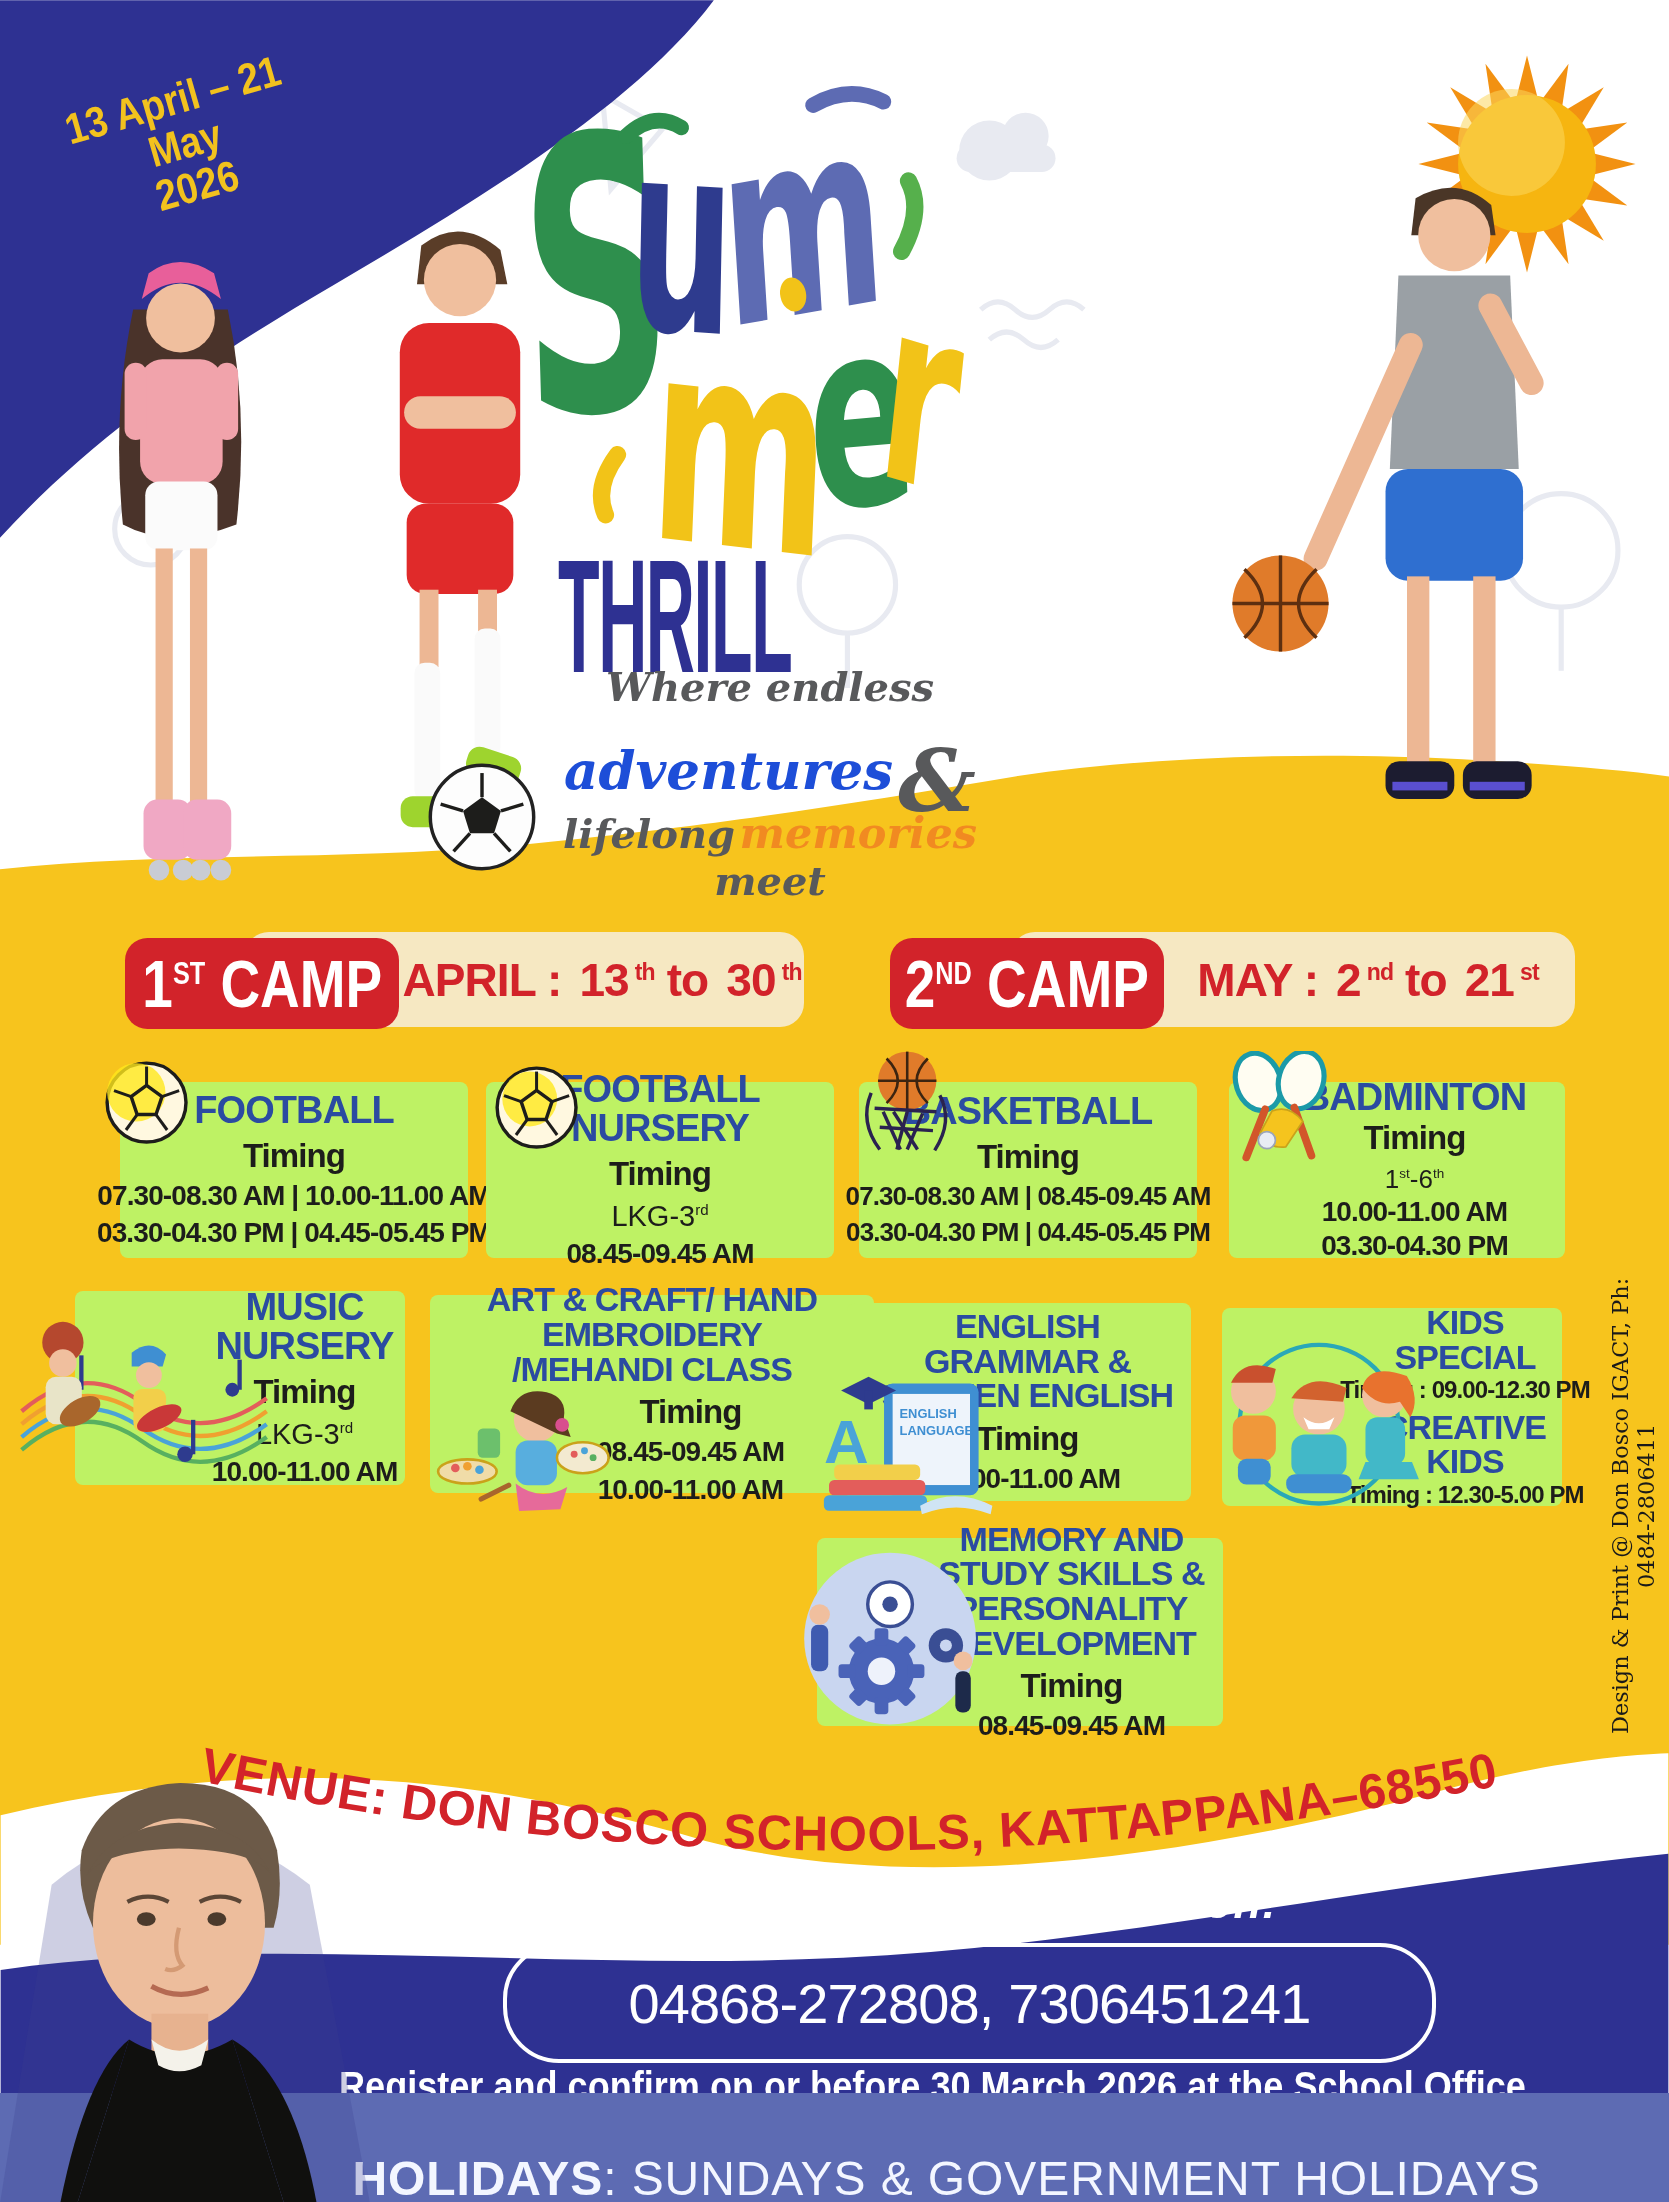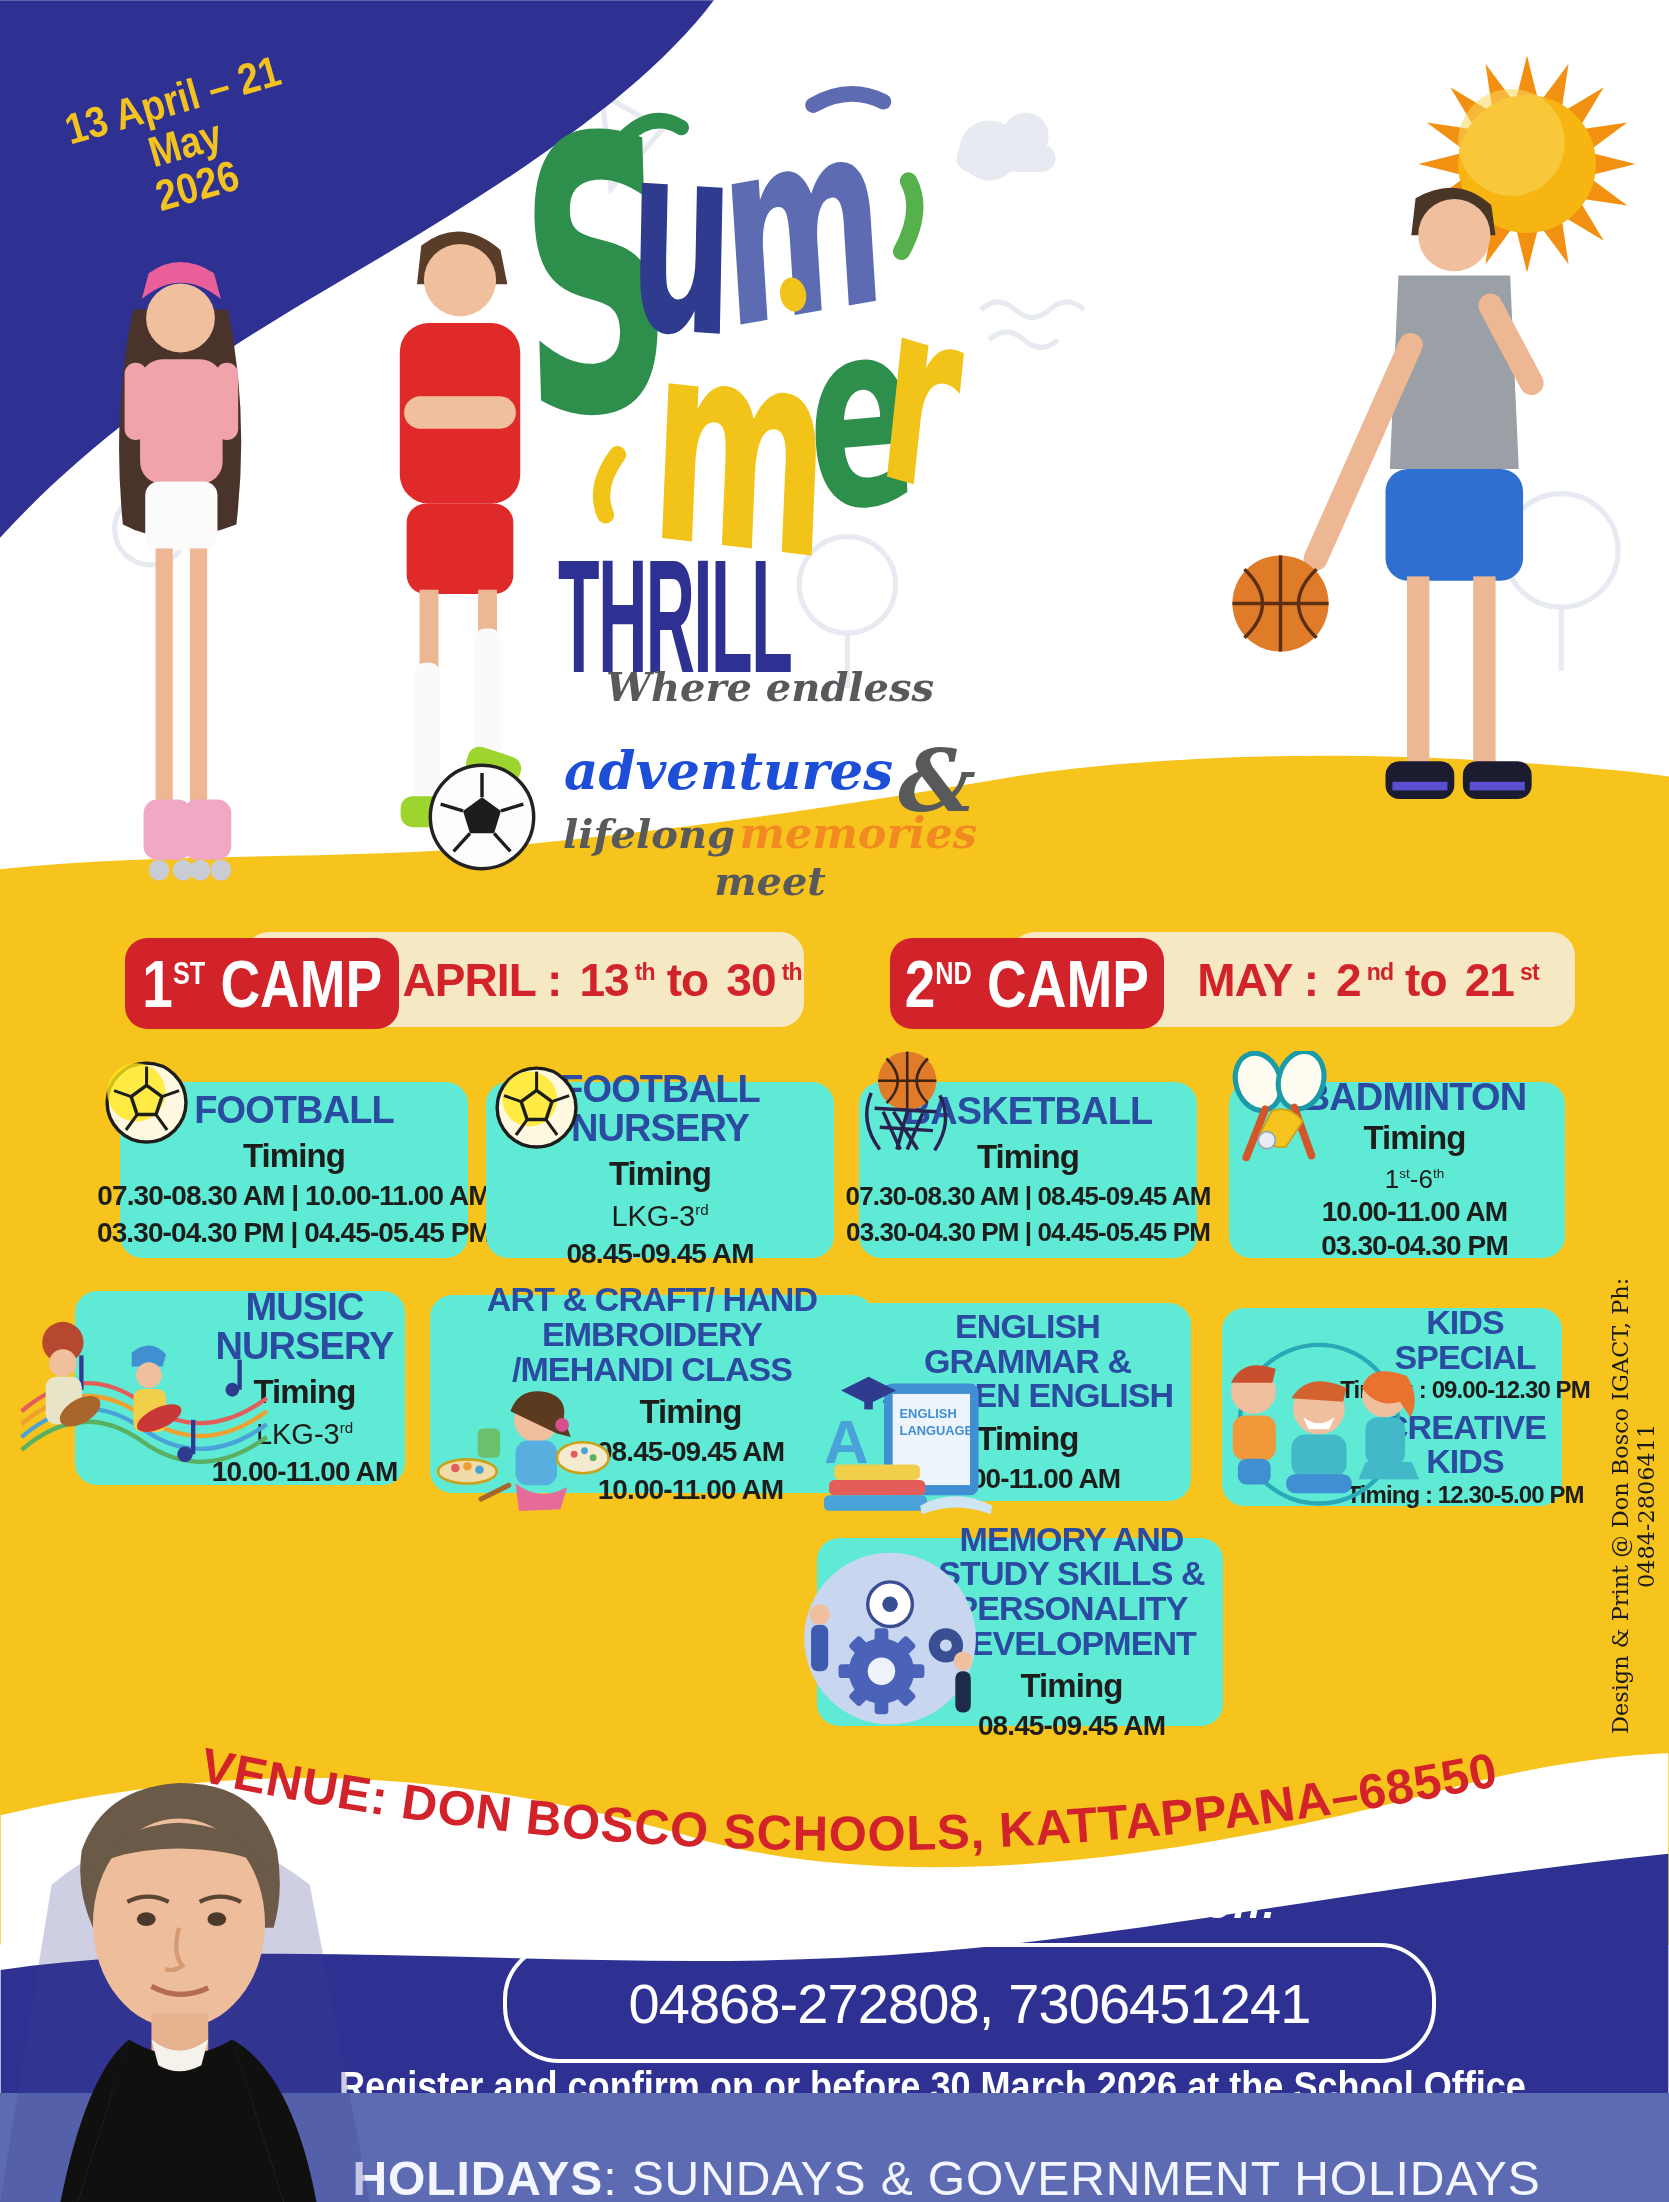--- a/index.html
+++ b/index.html
@@ -37,21 +37,21 @@
     display:flex;align-items:center;justify-content:center;color:#fff;
     font-weight:bold;font-size:67px;white-space:nowrap;}
   .camp-badge .inner{transform:scaleX(.82);}
   .camp-badge sup{font-size:46%;}
   .camp-dates{position:absolute;height:83px;display:flex;align-items:center;justify-content:center;
     color:#d2232a;font-weight:bold;font-size:46px;white-space:nowrap;letter-spacing:-0.9px;}
   .camp-dates span{margin:0 6px;}
   .camp-dates sup{font-size:50%;}
 
   
-  .card{position:absolute;background:#5eead4;border-radius:22px;display:flex;flex-direction:column;
+  .card{position:absolute;background:#bef264;border-radius:8px;display:flex;flex-direction:column;
     align-items:center;justify-content:center;text-align:center;color:#1d1d1b;padding:8.6px 17px;
     box-sizing:border-box;}
   .ctitle{color:#2b4ba1;font-weight:bold;font-size:38px;line-height:1.02;letter-spacing:-0.9px;}
   .ctitle.small{font-size:34px;}
   .tlabel{font-weight:bold;font-size:33px;margin-top:6.9px;letter-spacing:-0.9px;}
   .time{font-weight:bold;font-size:28px;margin-top:5.2px;letter-spacing:-0.9px;white-space:nowrap;}
   .grade{font-weight:normal;font-size:29px;margin-top:7px;}
 
   
   .enquiries{position:absolute;left:206px;right:0;top:1877px;text-align:center;color:#fff;

